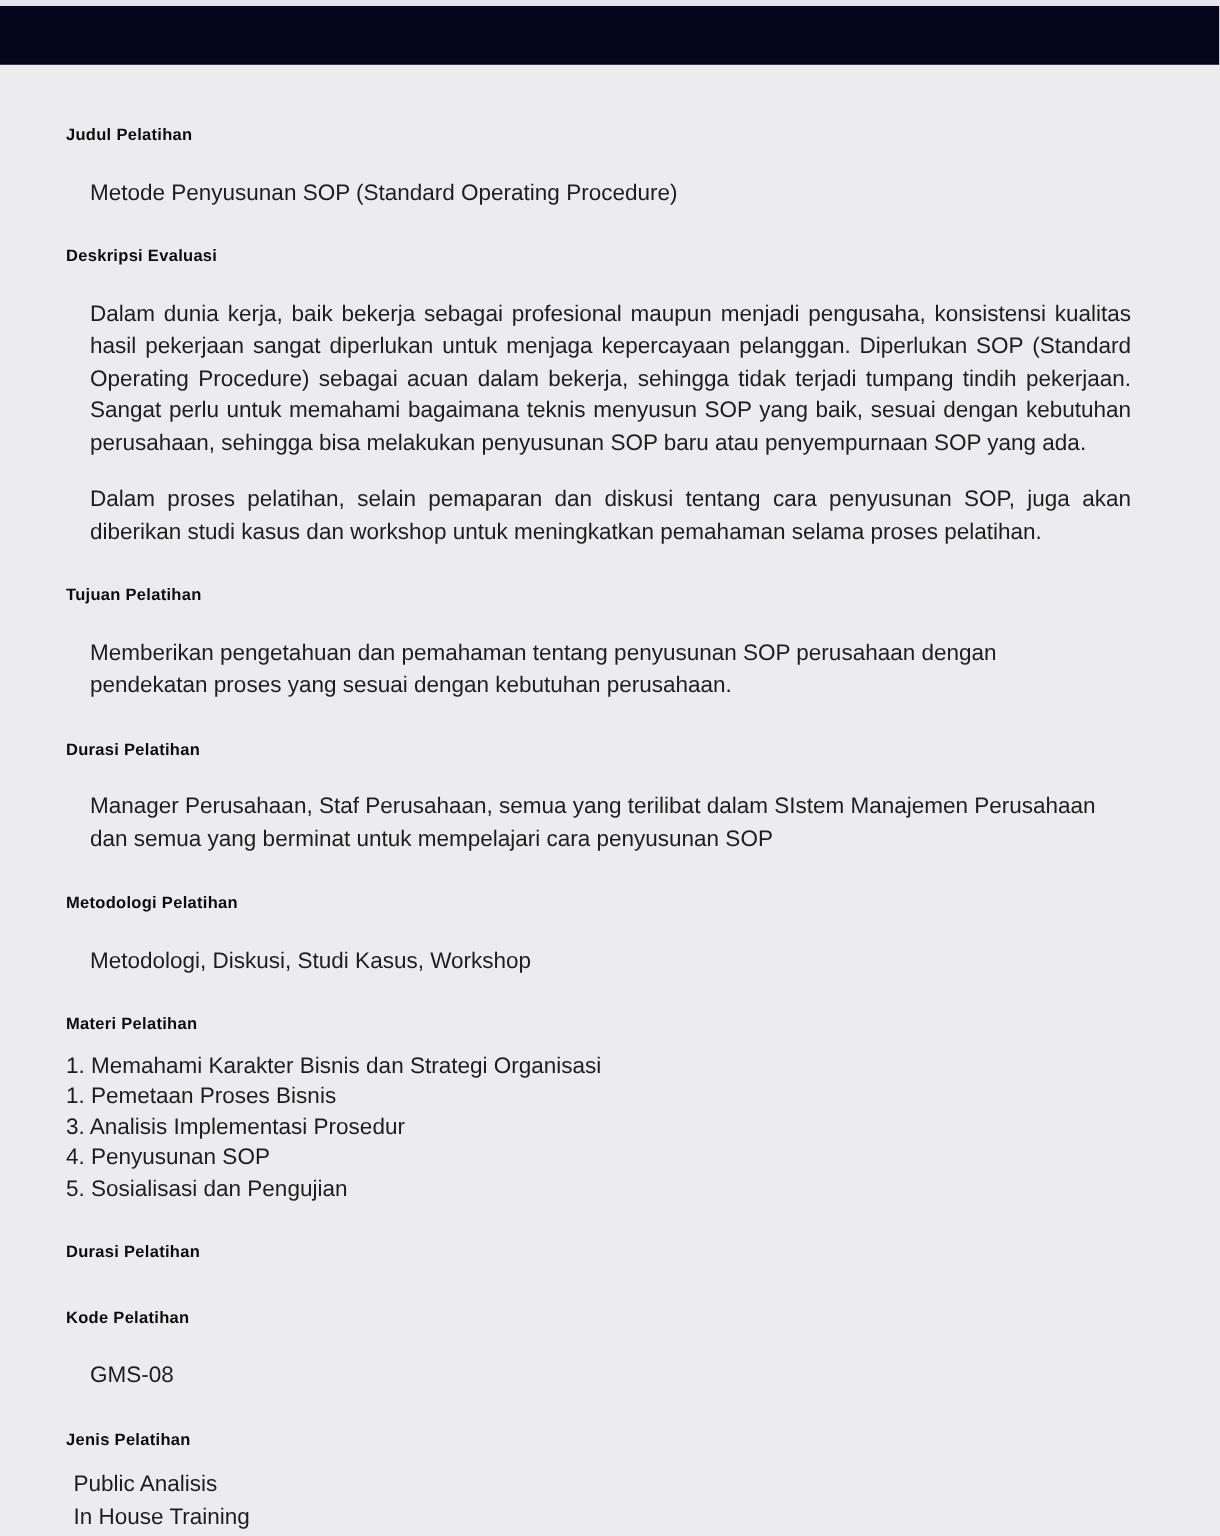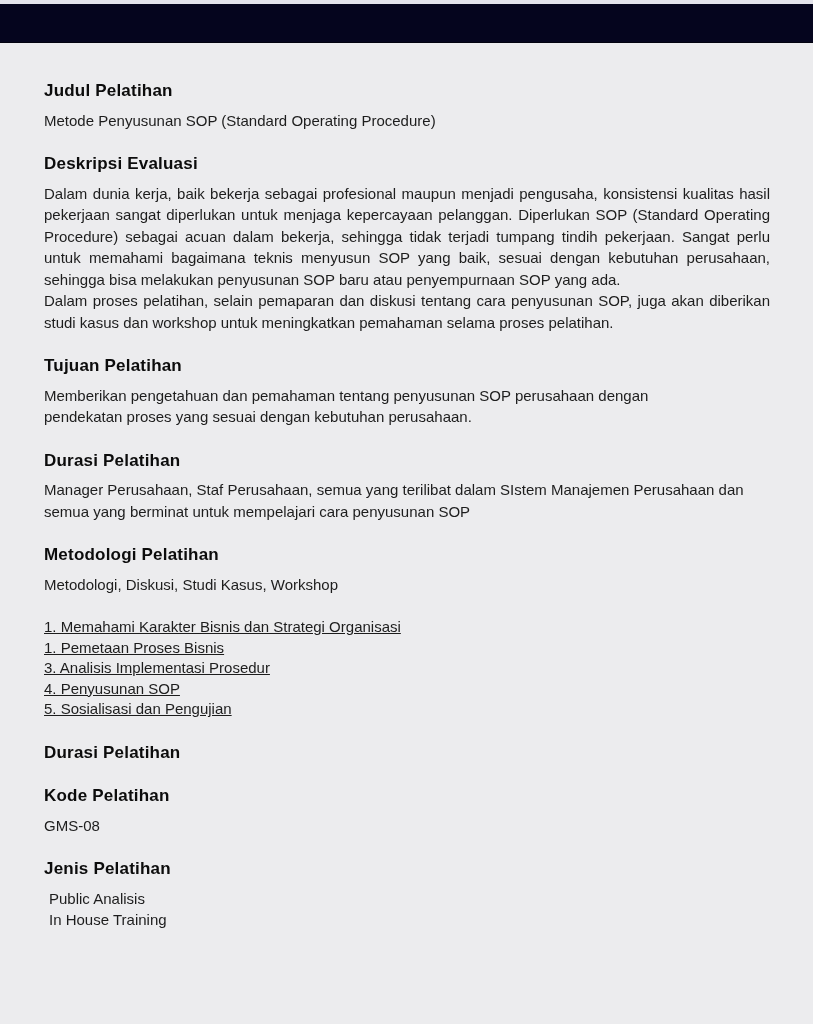--- a/index.html
+++ b/index.html
@@ -18,29 +18,29 @@
   .header-bar { height: 38px; background: #05051e; flex: 0 0 auto; border-bottom: 1px solid #02020f; }
   .content {
     flex: 1 1 auto;
     padding: 37px 43px 0 44px;
     font-size: 15px; line-height: 21.5px;
     color: #1d1d1d;
   }
   .sec { margin: 0 0 22px 0; }
   .sec h3 {
     margin: 0 0 8px 0;
-    font-size: 17px; font-weight: bold; color: #0c0c0c;
+    font-size: 11px; font-weight: bold; color: #0c0c0c;
     letter-spacing: 0.2px;
   }
-  .sec p { margin: 0; }
+  .sec p { margin: 16px; }
   .just { text-align: justify; }
   .tujuan-body { max-width: 640px; }
   .peserta-body { max-width: 706px; }
   .materi h3 { margin-bottom: 6px; }
-  .materi .item { line-height: 20.6px; text-decoration: underline; }
+  .materi .item { line-height: 20.6px; }
   .indent { padding-left: 5px; }
 </style>
 </head>
 <body>
 
 <div class="page">
 
   <div class="top-strip"></div>
   <div class="header-bar"></div>
 
@@ -66,20 +66,21 @@
       <h3>Durasi Pelatihan</h3>
       <p class="peserta-body">Manager Perusahaan, Staf Perusahaan, semua yang terilibat dalam SIstem Manajemen Perusahaan dan semua yang berminat untuk mempelajari cara penyusunan SOP</p>
     </div>
 
     <div class="sec">
       <h3>Metodologi Pelatihan</h3>
       <p>Metodologi, Diskusi, Studi Kasus, Workshop</p>
     </div>
 
     <div class="sec materi">
+      <h3>Materi Pelatihan</h3>
       <div class="item">1. Memahami Karakter Bisnis dan Strategi Organisasi</div>
       <div class="item">1. Pemetaan Proses Bisnis</div>
       <div class="item">3. Analisis Implementasi Prosedur</div>
       <div class="item">4. Penyusunan SOP</div>
       <div class="item">5. Sosialisasi dan Pengujian</div>
     </div>
 
     <div class="sec">
       <h3>Durasi Pelatihan</h3>
     </div>

